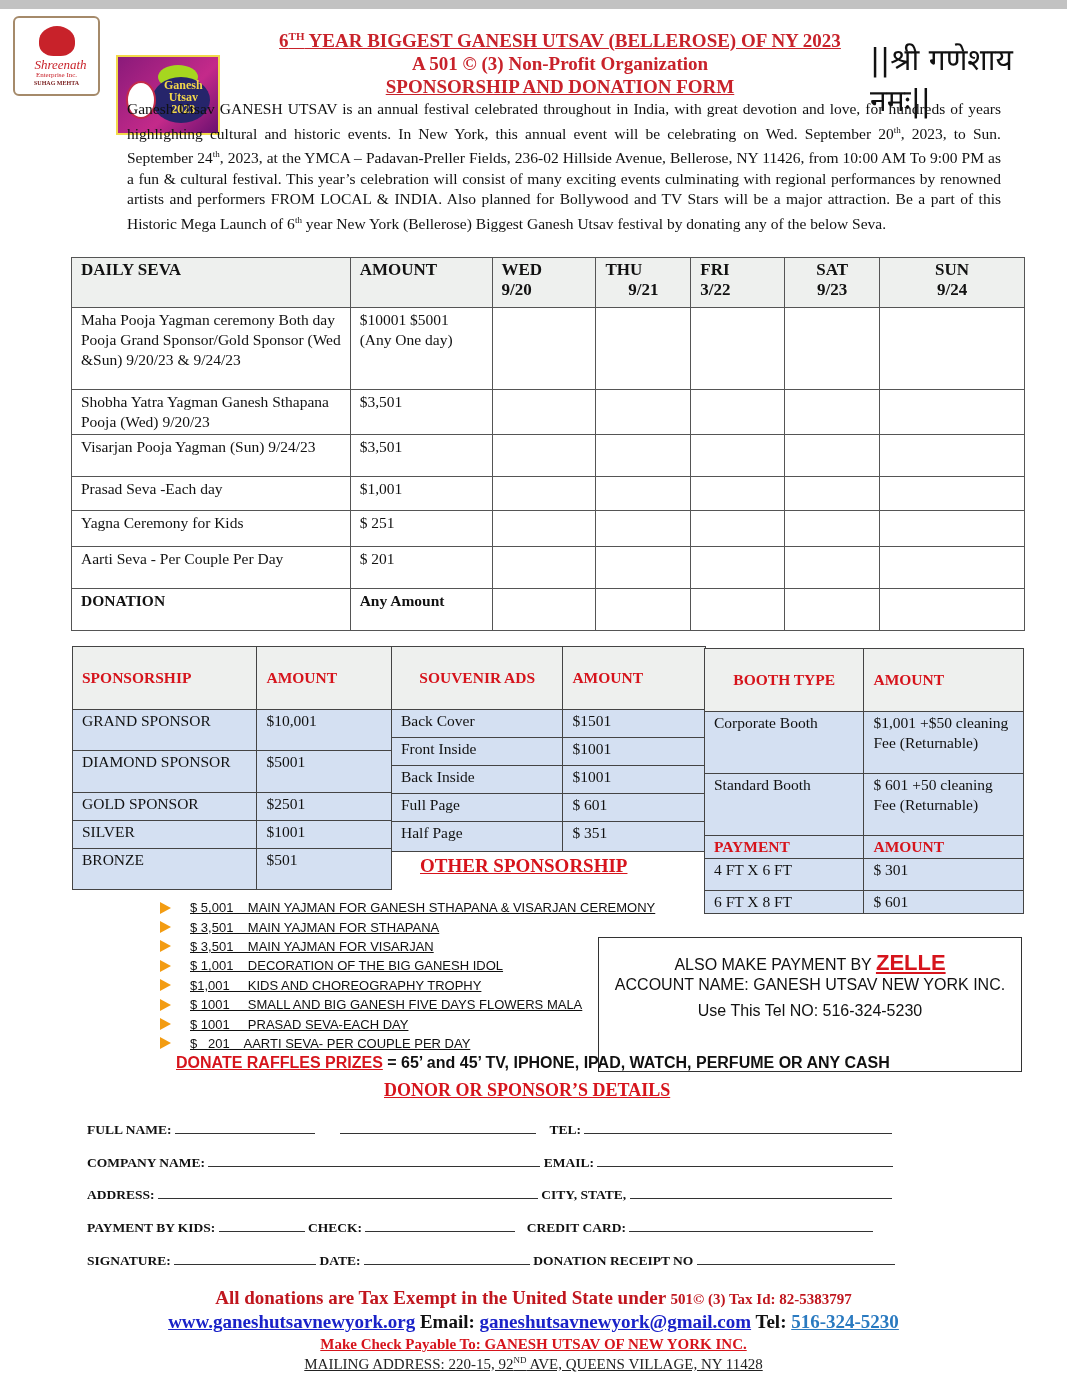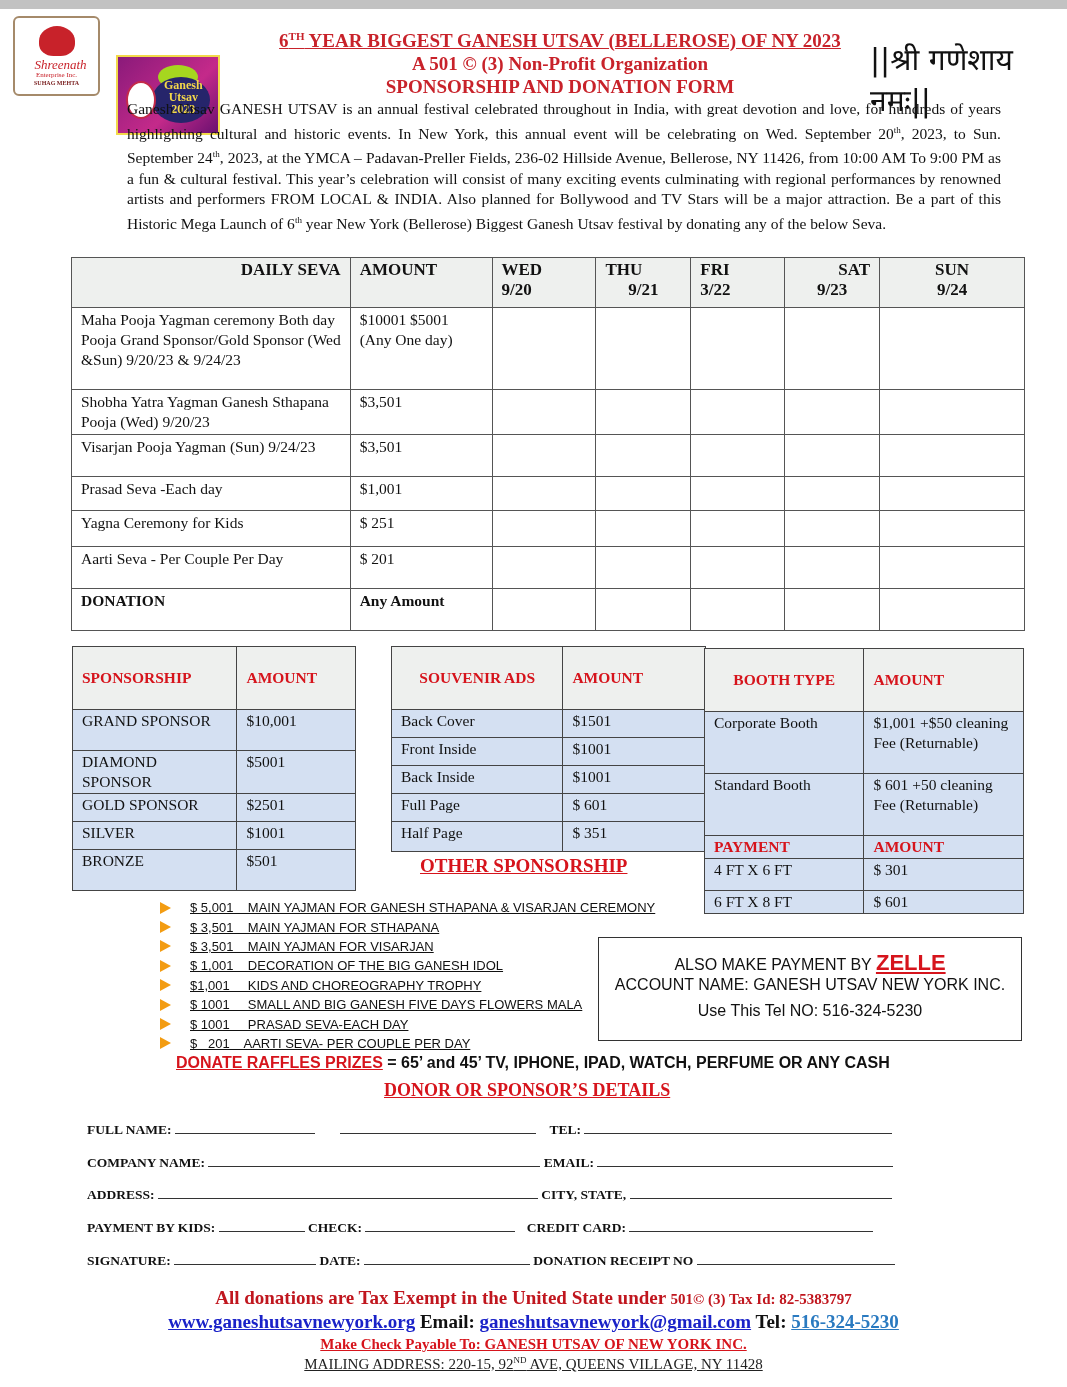--- a/index.html
+++ b/index.html
@@ -16,53 +16,53 @@
   .logo2 { left: 116px; top: 15px; width: 104px; height: 80px; background: linear-gradient(135deg,#8a1a7a,#c42a8a 60%,#6a1070); border: 2px solid #f2d94a; overflow: hidden; margin-top: 40px; }
   .logo2 .blob { position: absolute; left: 34px; top: 20px; width: 58px; height: 46px; background: #26256b; border-radius: 50%; }
   .logo2 .green { position: absolute; left: 40px; top: 8px; width: 40px; height: 24px; background: #a6d61f; border-radius: 50%; }
   .logo2 .circle { position: absolute; left: 8px; top: 24px; width: 30px; height: 38px; background: #fff; border-radius: 50%; border: 2px solid #c42a4a; }
   .logo2 .txt { position: absolute; left: 46px; top: 22px; color: #f4d84a; font-size: 12px; line-height: 12px; font-weight: bold; text-align: center; }
 
   
   .h1 { left: 240px; top: 30px; width: 640px; text-align: center; color: #c8222a; font-weight: bold; font-size: 19px; text-decoration: underline; }
   .h1 sup { font-size: 11px; }
   .h2 { left: 240px; top: 53px; width: 640px; text-align: center; color: #c8222a; font-weight: bold; font-size: 19px; }
-  .h3 { left: 240px; top: 76px; width: 640px; text-align: center; color: #c8222a; font-weight: bold; font-size: 19px; }
+  .h3 { left: 240px; top: 76px; width: 640px; text-align: center; color: #c8222a; font-weight: bold; font-size: 19px; text-decoration: underline; }
   .sanskrit { left: 870px; top: 38px; font-size: 30px; color: #111; font-family: "DejaVu Sans", sans-serif; }
 
   .intro { left: 127px; top: 99px; width: 874px; font-size: 15.5px; line-height: 20.5px; text-align: justify; }
   .intro sup { font-size: 9px; }
 
   
   table { border-collapse: collapse; }
   .seva { left: 71px; top: 257px; width: 954px; }
   .seva td, .seva th { border: 1.5px solid #555; vertical-align: top; font-size: 15.5px; line-height: 20px; padding: 2px 9px; text-align: left; }
   .seva th { background: #eef0ee; font-weight: bold; font-size: 17px; height: 50px; padding-top: 2px; }
-  .seva th.daily { text-align: right; }
+  .seva th.daily { text-align: left; }
 
   
   .tbl td, .tbl th { border: 1.5px solid #444; font-size: 15.5px; line-height: 20px; padding: 1px 9px; text-align: left; vertical-align: top; }
   .tbl th { background: #eef0ee; color: #d6141c; font-weight: bold; height: 63px; vertical-align: middle; }
   .tbl td { background: #d4e0f2; }
-  .sp { left: 72px; top: 646px; width: 284px; }
+  .sp { left: 72px; top: 646px; width: 320px; }
   .sv { left: 391px; top: 646px; width: 315px; }
   .bt { left: 704px; top: 648px; width: 320px; }
   .bt th.center, .sv th.center { text-align: center; }
   .bt td.redhead { color: #d6141c; font-weight: bold; background: #d4e0f2; }
 
   .other-title { left: 420px; top: 855px; color: #d6141c; font-weight: bold; font-size: 19px; text-decoration: underline; }
 
   
   .bullets { left: 160px; top: 898px; font-family: "Liberation Sans", sans-serif; font-size: 13px; }
   .bullets .row { height: 19.4px; display: flex; align-items: center; }
   .bullets .tri { width: 0; height: 0; border-top: 6px solid transparent; border-bottom: 6px solid transparent; border-left: 11px solid #f39c12; margin-right: 19px; }
   .bullets .txt { text-decoration: underline; white-space: pre; }
 
   
-  .zelle { left: 598px; top: 937px; width: 424px; height: 104px; border: 1.5px solid #333; font-family: "Liberation Sans", sans-serif; text-align: center; font-size: 16px; }
+  .zelle { left: 598px; top: 937px; width: 424px; height: 135px; border: 1.5px solid #333; font-family: "Liberation Sans", sans-serif; text-align: center; font-size: 16px; }
   .zelle .r1 { margin-top: 12px; }
   .zelle .z { color: #d6141c; font-weight: bold; font-size: 22px; text-decoration: underline; }
   .zelle .r2 { margin-top: 0; }
   .zelle .r3 { margin-top: 8px; }
 
   .raffle { left: 176px; top: 1054px; font-family: "Liberation Sans", sans-serif; font-weight: bold; font-size: 16px; }
   .raffle .red { color: #d6141c; text-decoration: underline; }
   .donor-title { left: 384px; top: 1080px; color: #d6141c; font-weight: bold; font-size: 18px; text-decoration: underline; }
 
   
@@ -129,21 +129,21 @@
         </th>
     <th style="text-align:center">
           <div style="text-align:left;padding-left:0">THU</div>
           <div>9/21</div>
         </th>
     <th>
           <div>FRI</div>
           <div>3/22</div>
         </th>
     <th style="text-align:center">
-          <div style="text-align:right">SAT</div>
+          <div style="text-align:center">SAT</div>
           <div>9/23</div>
         </th>
     <th style="text-align:center">
           <div>SUN</div>
           <div>9/24</div>
         </th>
   </tr>
   <tr style="height:82px">
     <td>Maha Pooja Yagman ceremony Both day Pooja Grand Sponsor/Gold Sponsor (Wed &amp;Sun) 9/20/23 &amp; 9/24/23</td>
     <td>$10001 $5001 (Any One day)</td>

